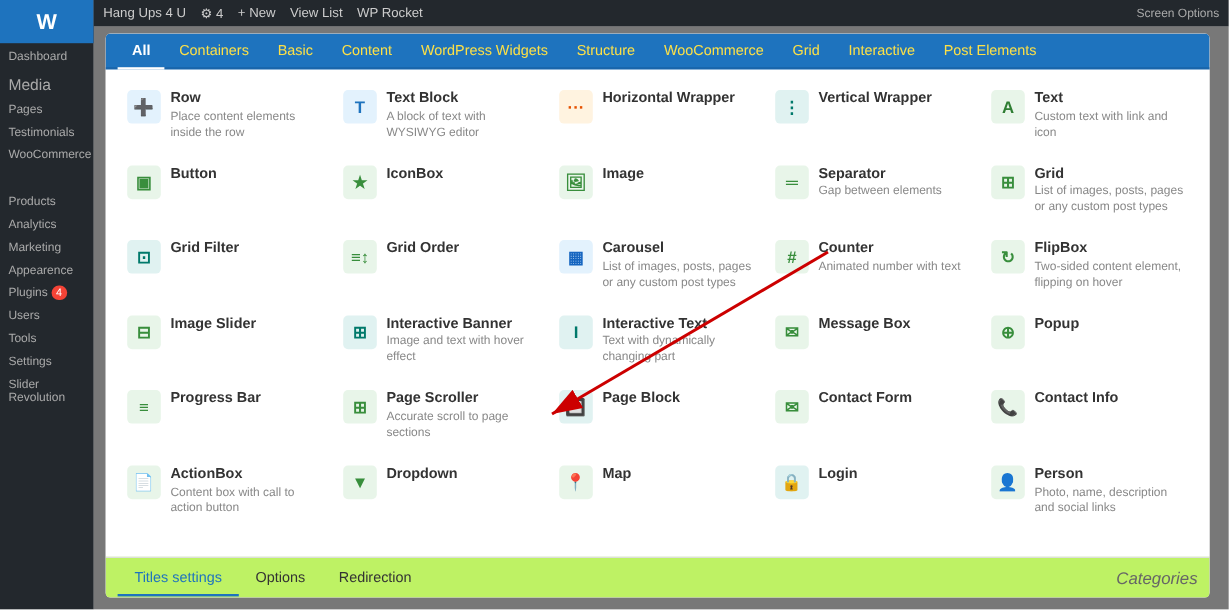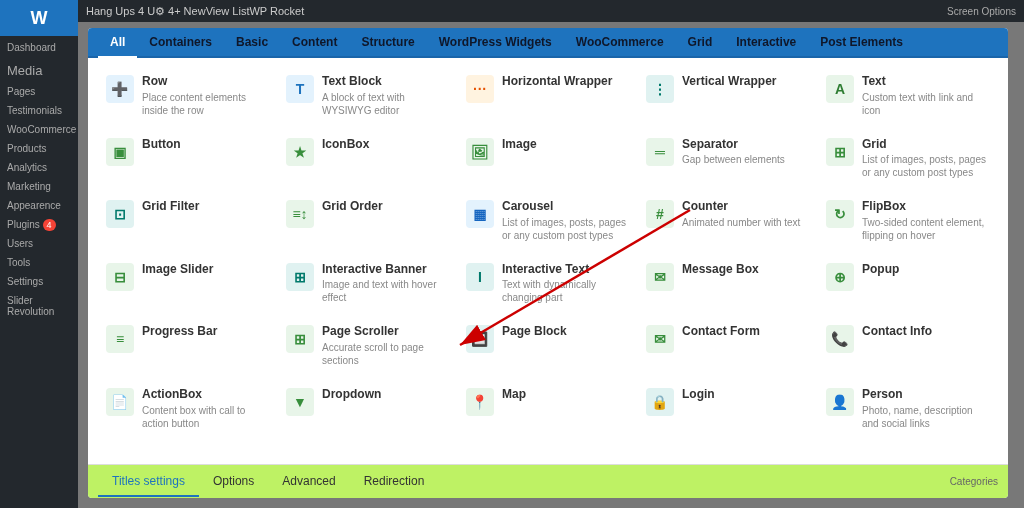--- a/index.html
+++ b/index.html
@@ -32,21 +32,21 @@
     
     .wp-adminbar {
       position: absolute;
       left: 78px; top: 0;
       right: 0;
       height: 22px;
       background: #23282d;
       display: flex;
       align-items: center;
       padding: 0 8px;
-      gap: 0;
+      gap: 12px;
       z-index: 2;
     }
     .wp-adminbar span {
       color: #ccc;
       font-size: 11px;
     }
 
     
     .overlay-bg {
       position: absolute;
@@ -119,27 +119,26 @@
 
     
     .modal-tabs {
       background: #1e73be;
       display: flex;
       padding: 0 10px;
       flex-shrink: 0;
       border-bottom: 2px solid #1a65aa;
     }
     .modal-tab {
-      color: #0f172a;
+      color: #fde047;
       padding: 7px 12px;
       font-size: 12px;
       cursor: pointer;
       border-bottom: 2px solid transparent;
       margin-bottom: -2px;
-      font-weight: bold;
     }
     .modal-tab.active {
       color: #fff;
       border-bottom-color: #fff;
       font-weight: bold;
     }
 
     
     .modal-content {
       flex: 1;
@@ -245,43 +244,43 @@
 
 <div class="wp-sidebar">
   <div style="background:#1e73be;height:36px;display:flex;align-items:center;justify-content:center;">
     <span style="color:#fff;font-size:18px;font-weight:bold;">W</span>
   </div>
   <div class="wp-sidebar-item" style="font-size:10px;color:#aaa;padding:6px 4px;">Dashboard</div>
   <div class="wp-sidebar-item" style="font-size:13px;color:#aaa;padding:4px;">Media</div>
   <div class="wp-sidebar-item" style="font-size:10px;color:#aaa;padding:4px;">Pages</div>
   <div class="wp-sidebar-item" style="font-size:10px;color:#aaa;padding:4px;">Testimonials</div>
   <div class="wp-sidebar-item" style="font-size:10px;color:#aaa;padding:4px;">WooCommerce</div>
-  <div class="wp-sidebar-item" style="font-size:10px;color:#aaa;padding:4px;">Products</div>
+  <div class="wp-sidebar-item" style="font-size:10px;color:#aaa;padding:4px;margin-top:20px;">Products</div>
   <div class="wp-sidebar-item" style="font-size:10px;color:#aaa;padding:4px;">Analytics</div>
   <div class="wp-sidebar-item" style="font-size:10px;color:#aaa;padding:4px;">Marketing</div>
   <div class="wp-sidebar-item" style="font-size:10px;color:#aaa;padding:4px;">Appearence</div>
   <div class="wp-sidebar-item" style="font-size:10px;color:#aaa;padding:4px;">Plugins <span style="background:#f44336;color:#fff;border-radius:10px;padding:1px 4px;font-size:9px;">4</span></div>
   <div class="wp-sidebar-item" style="font-size:10px;color:#aaa;padding:4px;">Users</div>
   <div class="wp-sidebar-item" style="font-size:10px;color:#aaa;padding:4px;">Tools</div>
   <div class="wp-sidebar-item" style="font-size:10px;color:#aaa;padding:4px;">Settings</div>
   <div class="wp-sidebar-item" style="font-size:10px;color:#aaa;padding:4px;">Slider Revolution</div>
 </div>
 
 <div class="overlay-bg"></div>
 
 <div class="modal">
 
 
   <div class="modal-tabs">
     <div class="modal-tab active">All</div>
     <div class="modal-tab">Containers</div>
     <div class="modal-tab">Basic</div>
     <div class="modal-tab">Content</div>
+    <div class="modal-tab">WordPress Widgets</div>
     <div class="modal-tab">Structure</div>
-    <div class="modal-tab">WordPress Widgets</div>
     <div class="modal-tab">WooCommerce</div>
     <div class="modal-tab">Grid</div>
     <div class="modal-tab">Interactive</div>
     <div class="modal-tab">Post Elements</div>
   </div>
 
   <div class="modal-content">
     <div class="elements-grid" id="elements-grid">
     <div class="element-item">
     <div class="element-icon" style="background:#e3f2fd;border-radius:4px;color:#1e73be;font-size:14px;font-weight:bold;">
@@ -552,23 +551,22 @@
       <div class="element-name">Person</div>
       <div class="element-desc">Photo, name, description and social links</div>
     </div>
   </div>
       </div>
   </div>
 
   <div class="modal-footer">
     <div class="footer-tab active">Titles settings</div>
     <div class="footer-tab">Options</div>
-    <div class="footer-tab">Advanced</div>
     <div class="footer-tab">Redirection</div>
-    <div style="margin-left:auto;font-size:10px;color:#666;cursor:pointer;">Categories</div>
+    <div style="margin-left:auto;font-size:14px;color:#666;cursor:pointer;font-style:italic;">Categories</div>
   </div>
 </div>
 
 <svg class="arrow-overlay" viewBox="0 0 1024 508">
   <defs>
     <marker id="arrowhead" markerWidth="10" markerHeight="7" refX="10" refY="3.5" orient="auto">
       <polygon points="0 0, 10 3.5, 0 7" fill="#cc0000"></polygon>
     </marker>
   </defs>
   <line x1="690" y1="210" x2="460" y2="345" stroke="#cc0000" stroke-width="2.5" marker-end="url(#arrowhead)"></line>

